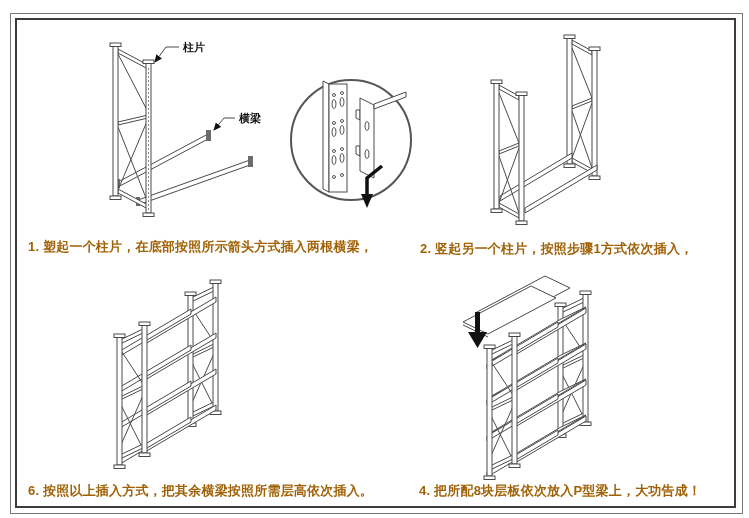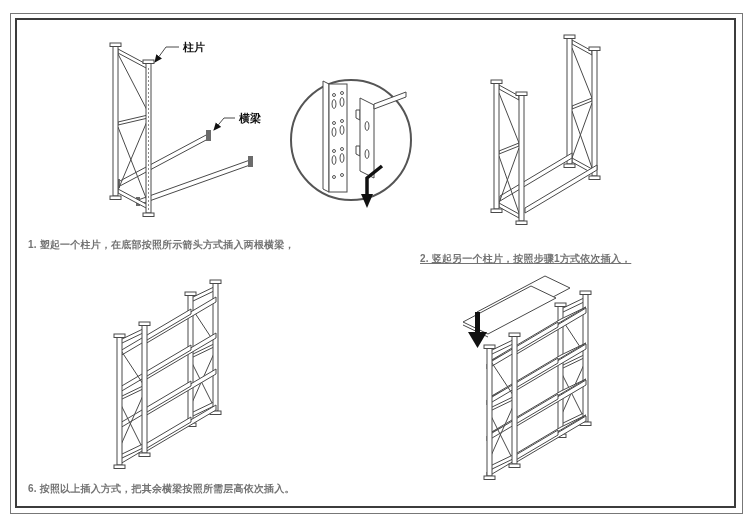--- a/index.html
+++ b/index.html
@@ -3,25 +3,25 @@
 <meta charset="utf-8">
 <style>
   html,body{margin:0;padding:0;background:#ffffff;}
   .sheet{
     position:relative;width:749px;height:518px;background:#ffffff;overflow:hidden;
     font-family:"Liberation Sans","DejaVu Sans",sans-serif;
   }
   .border-outer{position:absolute;left:10px;top:13px;width:731px;height:499px;border:1px solid #777;}
   .border-inner{position:absolute;left:15px;top:18px;width:717px;height:486px;border:2px solid #3c3c3c;}
   .caption{
-    position:absolute;font-weight:bold;font-size:10px;color:#737373;
+    position:absolute;font-weight:bold;font-size:13px;color:#a16207;
     white-space:nowrap;letter-spacing:0.2px;
   }
   #cap1{left:28px;top:238px;}
-  #cap2{left:420px;top:252px;text-decoration:underline;}
+  #cap2{left:420px;top:240px;}
   #cap3{left:28px;top:482px;}
   #cap4{left:419px;top:482px;}
   svg{position:absolute;overflow:visible;}
   #d1{left:20px;top:20px;}
   #d2{left:440px;top:18px;}
   #d3{left:55px;top:265px;}
   #d4{left:435px;top:258px;}
   .ln{stroke:#4a4a4a;stroke-width:1;fill:none;}
   .pf{stroke:#4a4a4a;stroke-width:1;fill:#ffffff;}
   .dk{fill:#6b6b6b;stroke:none;}
@@ -241,13 +241,14 @@
     </g>
     <g>
       <rect x="40" y="54" width="5" height="22" fill="#111"></rect>
       <polygon points="33,74 52,74 42.5,90" fill="#111"></polygon>
     </g>
   </svg>
 
   <div class="caption" id="cap1">1. 塑起一个柱片，在底部按照所示箭头方式插入两根横梁，</div>
   <div class="caption" id="cap2">2. 竖起另一个柱片，按照步骤1方式依次插入，</div>
   <div class="caption" id="cap3">6. 按照以上插入方式，把其余横梁按照所需层高依次插入。</div>
+  <div class="caption" id="cap4">4. 把所配8块层板依次放入P型梁上，大功告成！</div>
 </div>
 
 </body></html>

